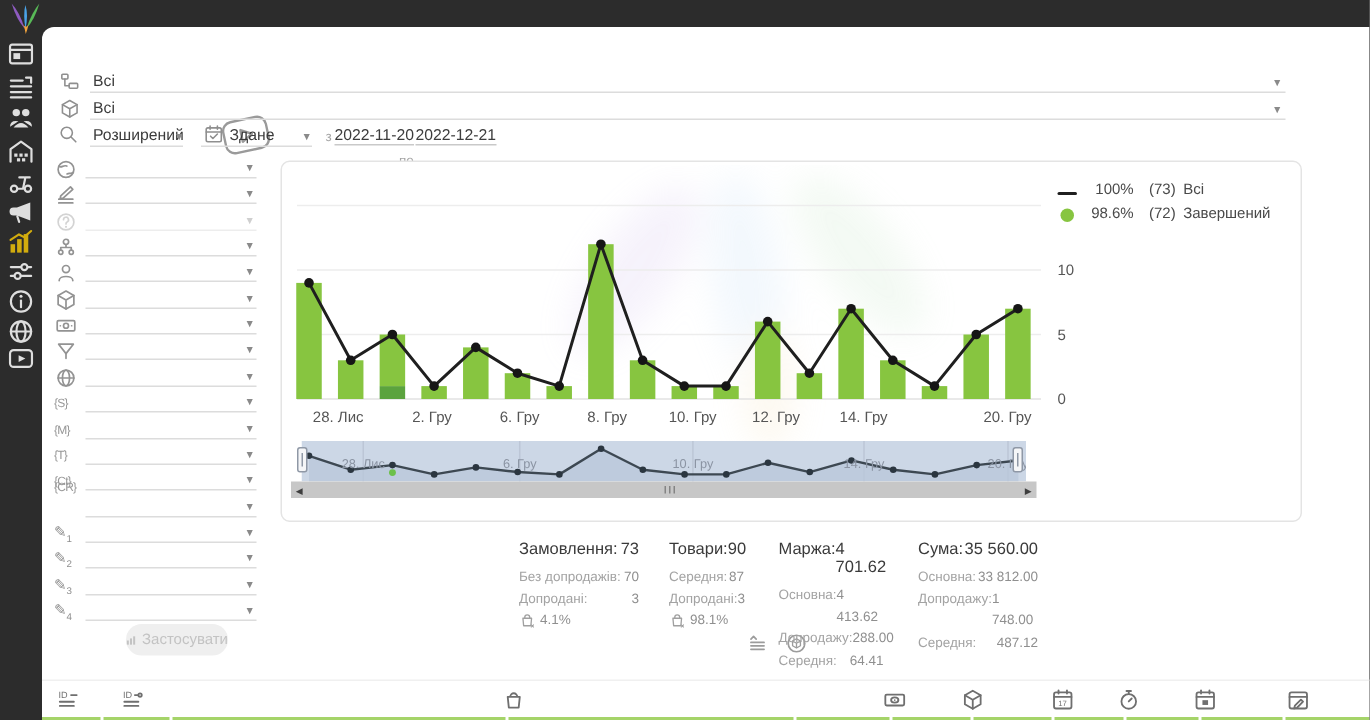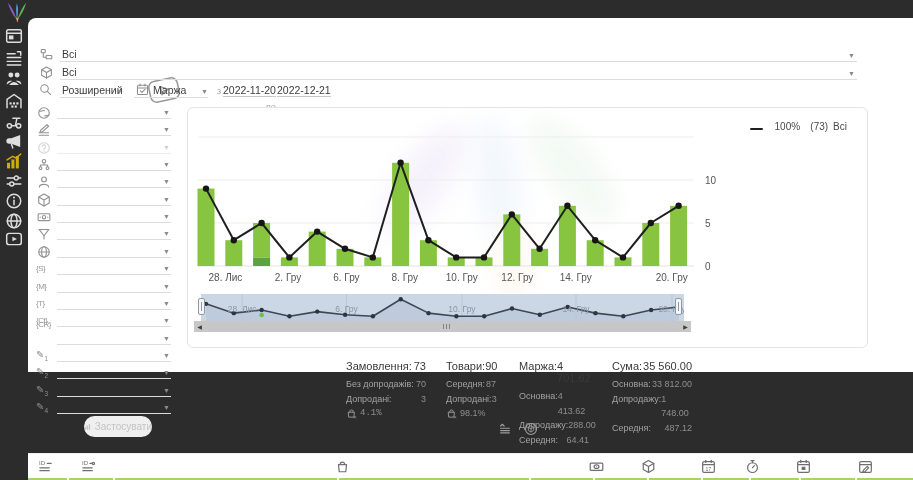--- a/index.html
+++ b/index.html
@@ -5,21 +5,21 @@
   * { margin:0; padding:0; box-sizing:border-box; }
   html,body { width:913px; height:480px; overflow:hidden; background:#2c2c2c;
     font-family:"Liberation Sans", sans-serif; }
   .abs { position:absolute; }
   #stage { position:relative; width:913px; height:480px; }
   #topbar { left:0; top:0; width:913px; height:18px; background:#2c2c2c; z-index:5; }
   #logo { left:5px; top:1px; width:24px; height:24px; z-index:6; cursor:pointer; }
   #sidebar { left:0; top:0; width:28px; height:480px; background:#2c2c2c; z-index:4; }
   .side-ic { position:absolute; left:5px; width:18px; height:18px; color:#dedede; cursor:pointer; }
   .side-ic.active { color:#d2ac0e; }
-  #content { left:28px; top:18px; width:885px; height:354px; background:#ffffff; border-radius:8px 0 0 0; z-index:3; }
+  #content { left:28px; top:18px; width:885px; height:460px; background:#ffffff; border-radius:8px 0 0 0; z-index:3; }
   
   .hdr-ic { position:absolute; width:13px; height:13px; color:#8f8f8f; }
   .sel-text { position:absolute; font-size:10.5px; color:#3c3c3c; }
   .underline { position:absolute; border-bottom:1px solid #dcdcdc; }
   .caret { position:absolute; font-size:7px; color:#8a8a8a; }
   .date-val { position:absolute; font-size:10.5px; color:#3c3c3c; border-bottom:1px solid #c9c9c9; cursor:text; }
   .small-lbl { position:absolute; font-size:9px; color:#a5a5a5; }
   
   .f-row-ic { position:absolute; width:14px; height:14px; color:#939393; text-align:center; }
   .f-glyph { position:absolute; font-size:8px; color:#979797; letter-spacing:-0.5px; }
@@ -201,21 +201,21 @@
     <span class="caret" style="left:88px;top:70px">▼</span>
     <span class="hdr-ic" style="left:108px;top:65px">
         <svg viewBox="0 0 16 16" width="13" height="13" fill="none" stroke="currentColor" stroke-width="1.3" stroke-linecap="round" stroke-linejoin="round">
           <rect x="1.8" y="2.8" width="12.4" height="11.4" rx="1.4"></rect>
           <line x1="1.8" y1="6.2" x2="14.2" y2="6.2"></line>
           <line x1="5" y1="1.3" x2="5" y2="3.8"></line>
           <line x1="11" y1="1.3" x2="11" y2="3.8"></line>
           <path d="M5.4 9.6 l1.9 1.9 L11 7.8"></path>
         </svg>
       </span>
-    <span class="sel-text" style="left:125px;top:66px">Маржа</span>
+    <span class="sel-text" style="left:125px;top:66px">Здане</span>
     <span class="underline" style="left:106px;top:64px;width:74px;height:16px"></span>
     <span class="caret" style="left:173px;top:70px">▼</span>
     <span class="small-lbl" style="left:189px;top:68px">з</span>
     <span class="date-val" style="left:195px;top:66px">2022-11-20</span>
     <span class="small-lbl" style="left:238px;top:84px">по</span>
     <span class="date-val" style="left:249px;top:66px">2022-12-21</span>
 
     <div id="filter-panel">
         <span class="f-row-ic" style="left: 9px; top: 88px;">
           <svg viewBox="0 0 16 16" width="14" height="14" fill="none" stroke="currentColor" stroke-width="1.3" stroke-linecap="round" stroke-linejoin="round">
@@ -404,20 +404,28 @@
         </svg>
       <div id="legend">
           <div class="lg-row">
             <span class="lg-mark">
               <span style="width:13px;height:2.5px;background:#1f1f1f;border-radius:1px;margin-top:6px"></span>
             </span>
             <span class="lg-pct">100%</span>
             <span class="lg-cnt">(73)</span>
             <span class="lg-lbl">Всі</span>
           </div>
+          <div class="lg-row">
+            <span class="lg-mark">
+              <span style="width:9px;height:9px;border-radius:50%;background:#87c540;margin-top:3px"></span>
+            </span>
+            <span class="lg-pct">98.6%</span>
+            <span class="lg-cnt">(72)</span>
+            <span class="lg-lbl">Завершений</span>
+          </div>
         </div>
       <div id="nav-wrap">
         <svg id="nav-svg" width="483" height="27">
             <rect x="0" y="0" width="483" height="27" fill="#ccd7e6"></rect>
             <line x1="41.166000000000004" x2="41.166000000000004" y1="0" y2="27" stroke="#bcc6d6" stroke-width="1"></line>
             <line x1="145.49099999999999" x2="145.49099999999999" y1="0" y2="27" stroke="#bcc6d6" stroke-width="1"></line>
             <line x1="260.94399999999996" x2="260.94399999999996" y1="0" y2="27" stroke="#bcc6d6" stroke-width="1"></line>
             <line x1="375.00600000000003" x2="375.00600000000003" y1="0" y2="27" stroke="#bcc6d6" stroke-width="1"></line>
             <line x1="470.985" x2="470.985" y1="0" y2="27" stroke="#bcc6d6" stroke-width="1"></line>
             <path d="M5 9.85 L32.82 19.15 L60.64 16.05 L88.46000000000001 22.25 L116.28 17.6 L144.1 20.7 L171.92000000000002 22.25 L199.74 5.199999999999999 L227.56 19.15 L255.38 22.25 L283.2 22.25 L311.02 14.5 L338.84000000000003 20.7 L366.66 12.950000000000001 L394.48 19.15 L422.3 22.25 L450.12 16.05 L477.94 12.950000000000001 L477.94 27 L5 27 Z" fill="#b9c7da" opacity="0.75"></path>
@@ -486,21 +494,21 @@
           <span>73</span>
         </div>
         <div class="stat-sub">
           <span>Без допродажів:</span>
           <span class="v">70</span>
         </div>
         <div class="stat-sub">
           <span>Допродані:</span>
           <span class="v">3</span>
         </div>
-        <div class="stat-sub pct-row" style="justify-content: flex-start; font-family: Liberation Mono, monospace;">
+        <div class="stat-sub pct-row" style="justify-content: flex-start;">
           <span class="ic">
             <svg viewBox="0 0 16 16" width="11" height="11" fill="none" stroke="currentColor" stroke-width="1.3" stroke-linecap="round" stroke-linejoin="round">
               <path d="M5.6 6.1 V5.2 a2.4 2.4 0 0 1 4.8 0 V6.1 M3.8 6.1 H12.2 L11.5 13.3 H4.5 Z"></path>
               <path d="M11.9 12.4 l2.2 2.2 M14.1 12.4 l-2.2 2.2" stroke-width="1"></path>
             </svg>
           </span>
           <span class="v">4.1%</span>
         </div>
       </div>
       <div class="stat-col" style="left: 418px; width: 50px;">

